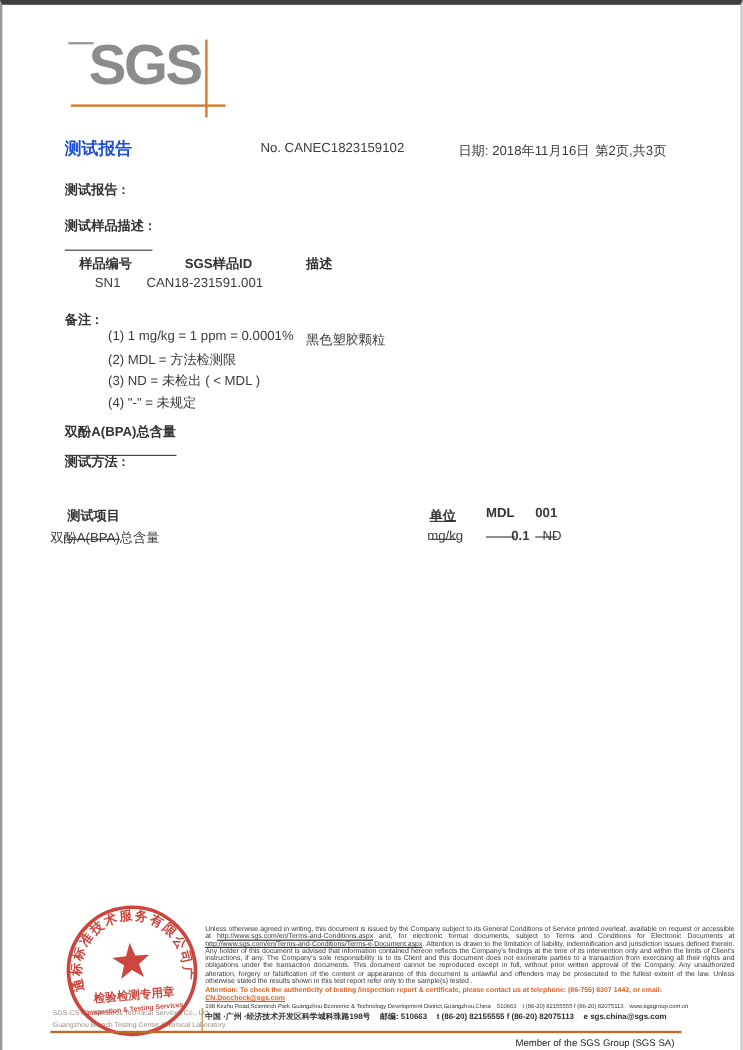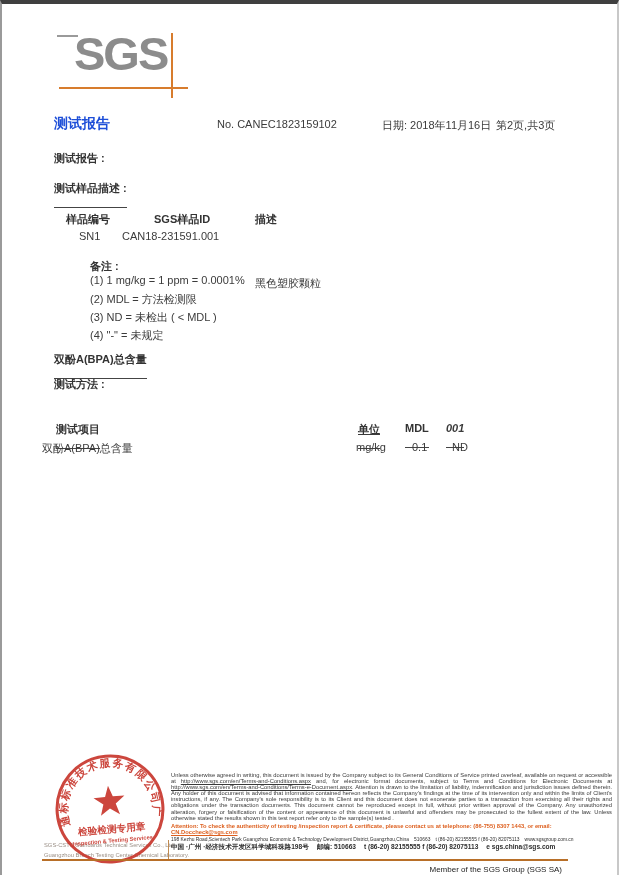--- a/index.html
+++ b/index.html
@@ -41,37 +41,37 @@
   .results-label     { left:52px; top:147px; }
   .sample-desc-label { left:52px; top:177px; }
 
   .s-h1 { left:64px;  top:208px; }
   .s-h2 { left:152px; top:208px; }
   .s-h3 { left:253px; top:208px; }
   .s-v1 { left:77px;  top:226px; }
   .s-v2 { left:120px; top:226px; }
   .s-v3 { left:253px; top:226px;margin-top:46px; }
 
-  .remarks-label { left:52px; top:255px;margin-left:36px; }
+  .remarks-label { left:52px; top:255px; }
   .remark-0 { left:88px; top:270px; }
   .remark-1 { left:88px; top:288px; }
   .remark-2 { left:88px; top:306px; }
   .remark-3 { left:88px; top:324px; }
 
   .bpa-title { left:52px; top:348px; }
   .method-label { left:52px; top:373px; }
   .method-text  { left:100px; top:373px; width:472px; line-height:19px; }
 
   .r-h1 { left:54px;  top:418px; }
   .r-h2 { left:356px; top:418px;text-decoration:underline; }
   .r-h3 { left:403px; top:418px; }
-  .r-h4 { left:444px; top:418px; font-style:italic; font-weight:bold;text-align:center; }
+  .r-h4 { left:444px; top:418px; font-weight:bold;text-align:center; }
   .r-v1 { left:40px;  top:437px; }
   .r-v2 { left:354px; top:437px; }
-  .r-v3 { left:410px; top:437px; }
+  .r-v3 { left:424px; top:437px;font-weight:bold; }
   .r-v4 { left:450px; top:437px; }
 
   
   .company-lines { left:42px; top:836px; width:150px; font-size:5.8px; color:#9a8f86; line-height:10px; }
   .footer-divider { left:166px; top:836px; width:1px; height:20px; background:#c08a50; }
 
   .footer-right { left:169px; top:768px; width:441px; }
   .disclaimer {
     font-size:5.8px; line-height:6.1px; text-align:justify; color:#3a3a3a;
   }

